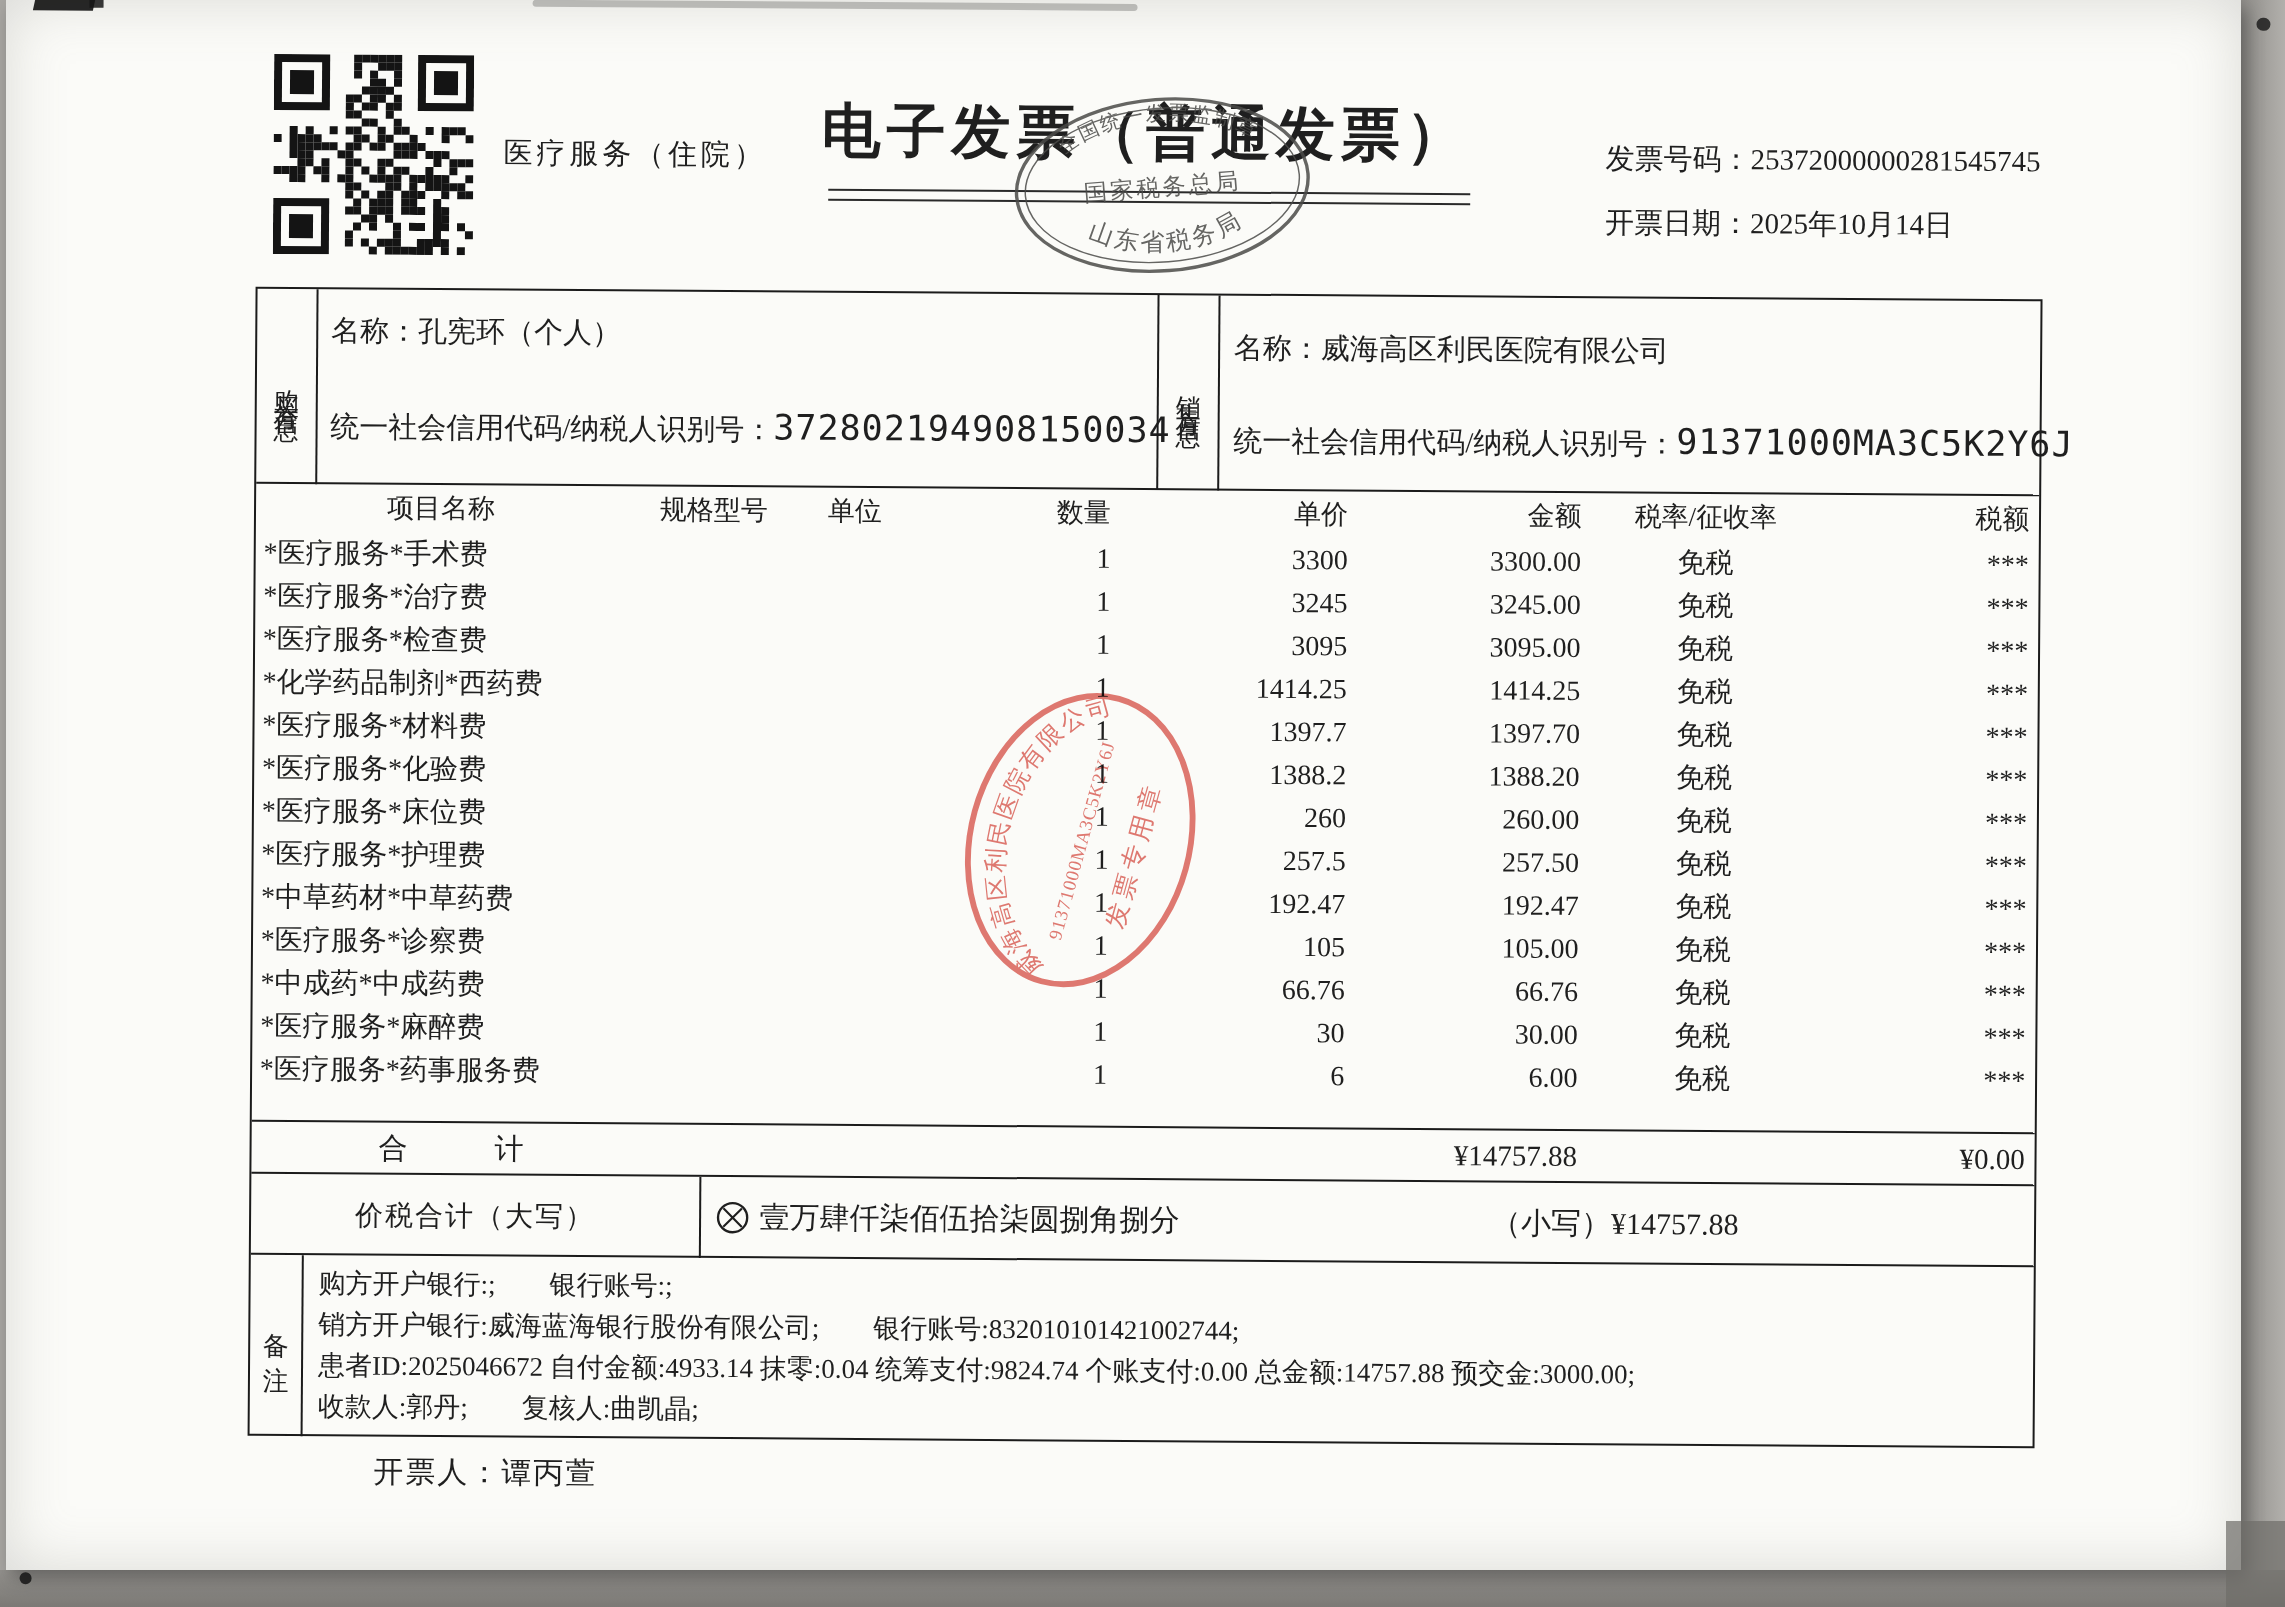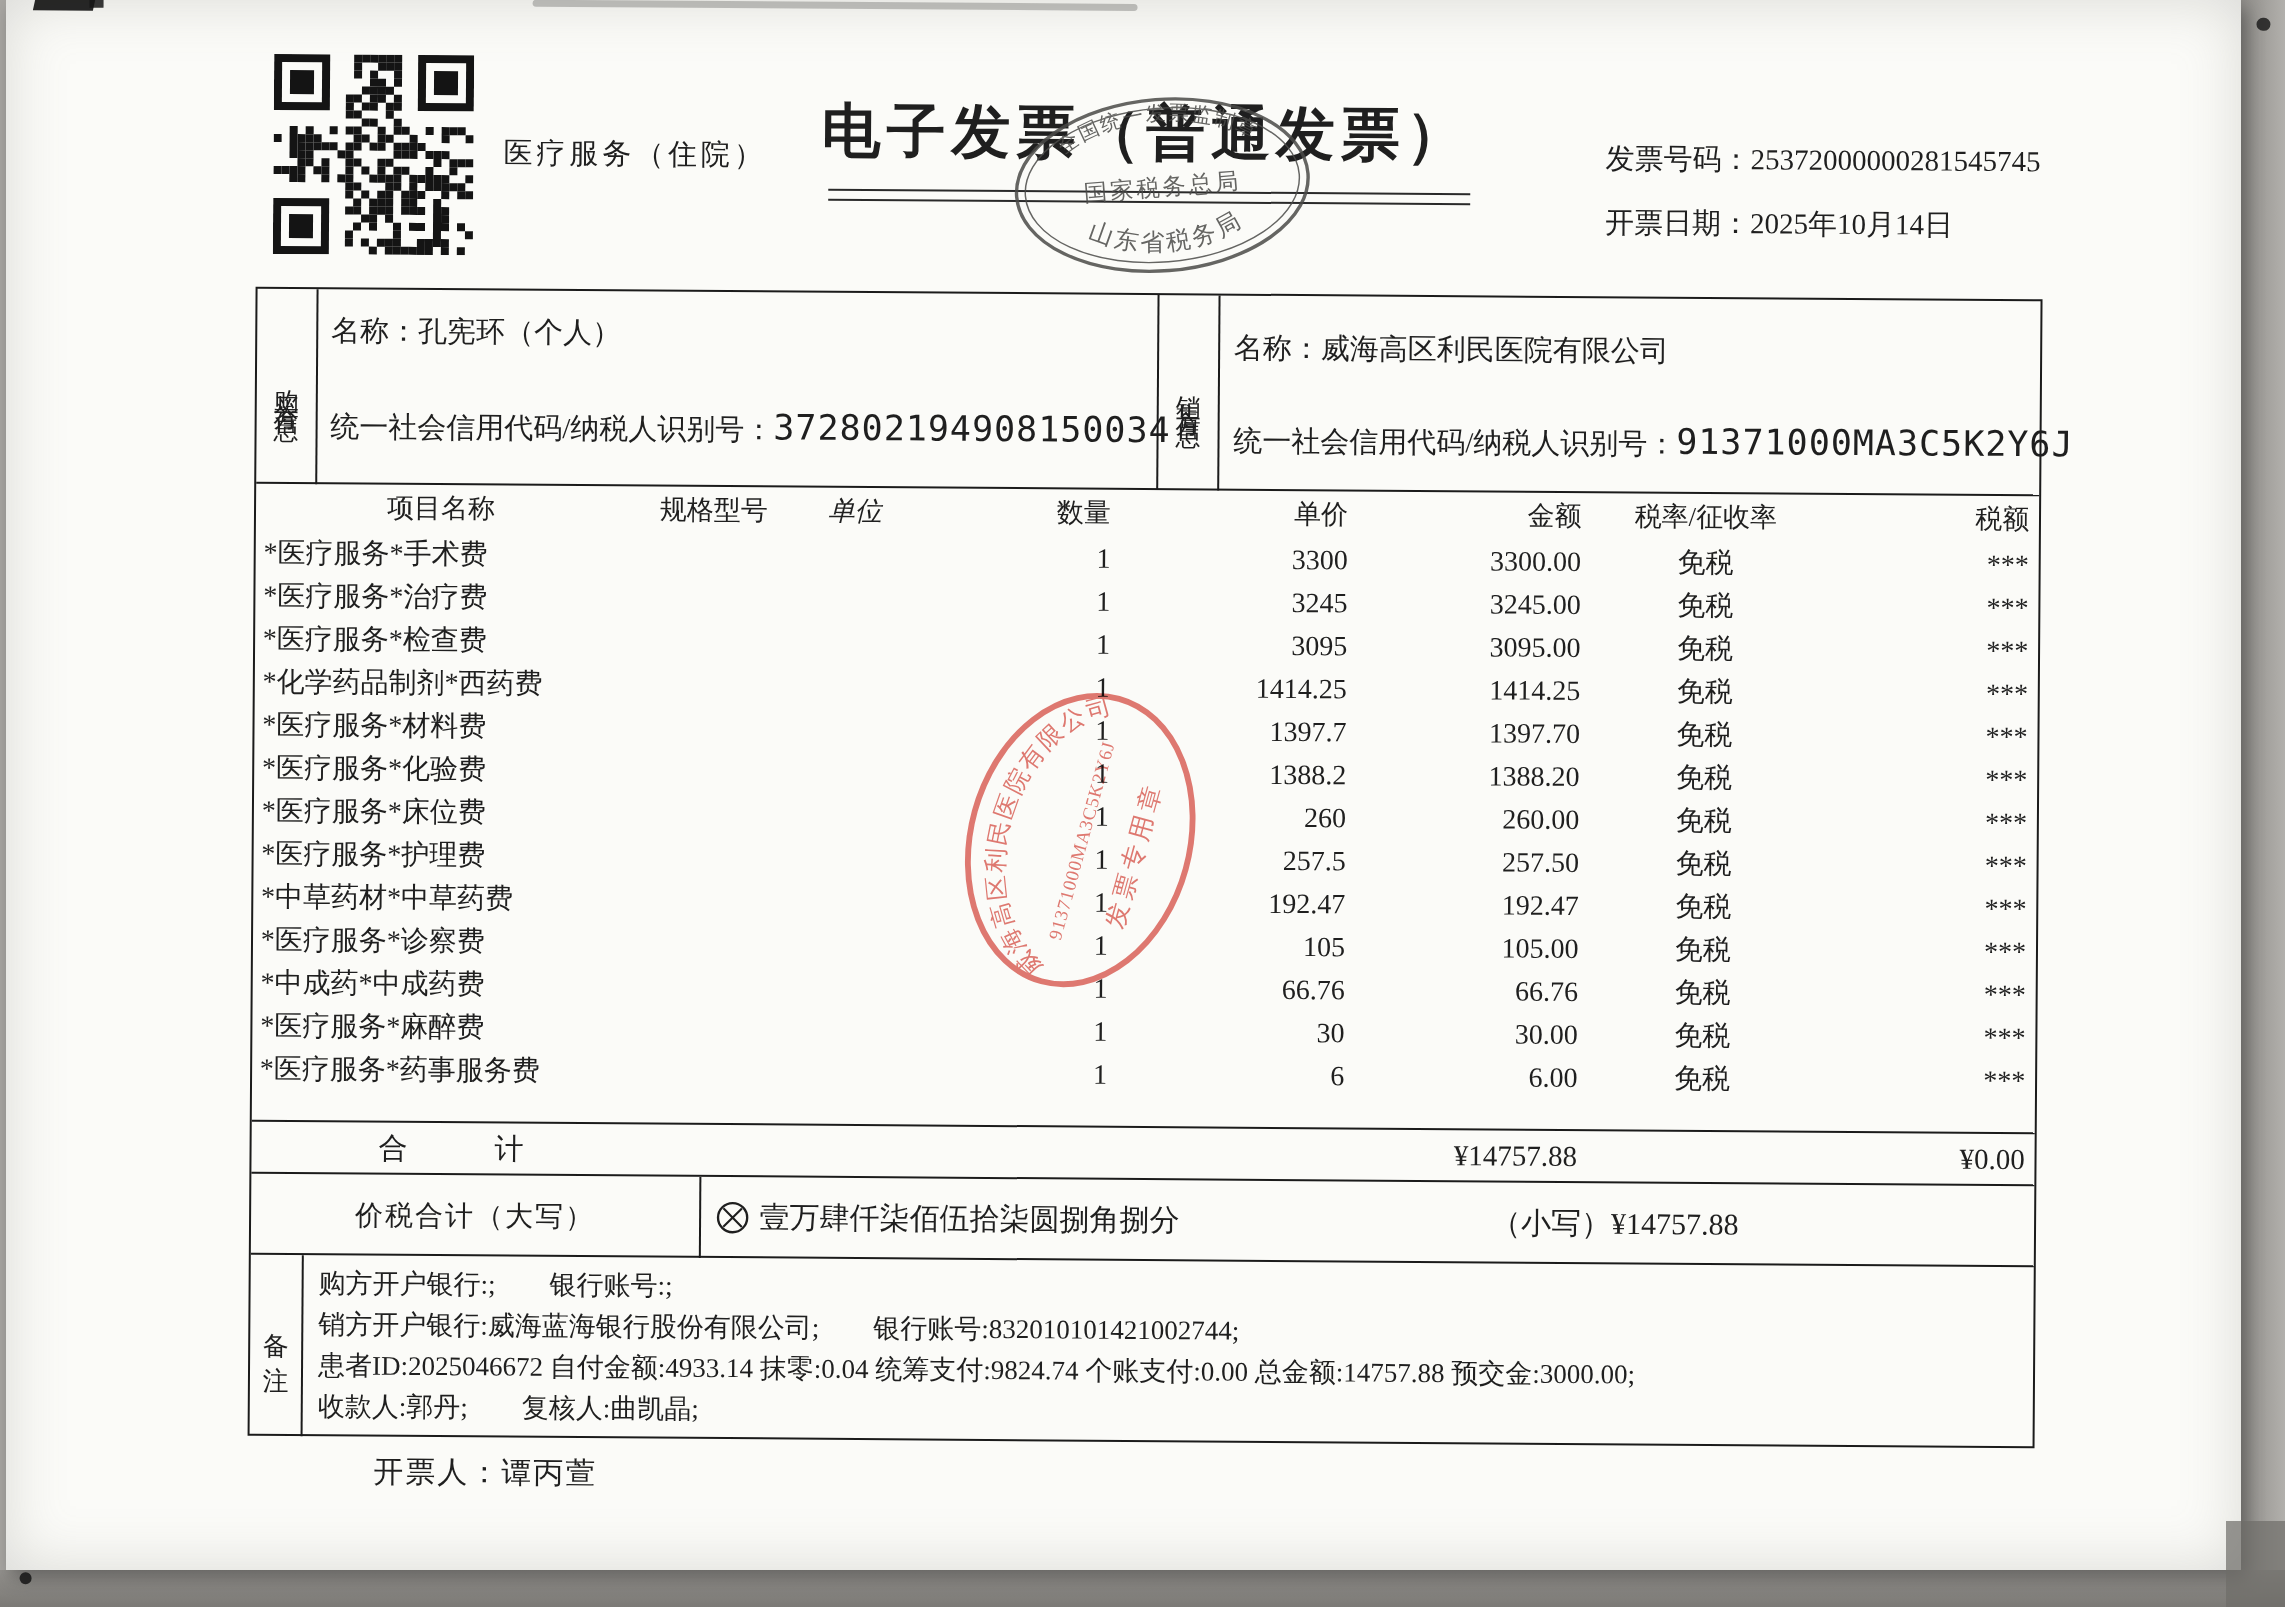--- a/index.html
+++ b/index.html
@@ -30,21 +30,21 @@
   .party-strip{position:absolute;top:0;height:195px;}
   .party-content{position:absolute;top:0;height:195px;font-size:29px;}
   .pline{position:absolute;white-space:nowrap;}
   .code-val{font-family:"DejaVu Sans Mono","Liberation Mono",monospace;font-size:35px;letter-spacing:1px;}
 
   .thead{position:absolute;top:200px;left:0;width:100%;display:flex;font-size:27px;}
   .trow{display:flex;height:43px;font-size:28px;line-height:43px;}
   .rows-host{position:absolute;top:242px;left:0;width:100%;}
   .c-name{width:371px;padding-left:7.8px;box-sizing:border-box;text-align:left;white-space:nowrap;}
   .c-spec{width:176px;text-align:center;}
-  .c-unit{width:107px;text-align:center;font-style:italic;}
+  .c-unit{width:107px;text-align:center;}
   .c-qty{width:215px;text-align:right;padding-right:11.7px;box-sizing:border-box;}
   .c-price{width:234px;text-align:right;padding-right:7.8px;box-sizing:border-box;}
   .c-amt{width:234px;text-align:right;padding-right:7.8px;box-sizing:border-box;}
   .c-rate{width:234px;text-align:center;}
   .c-tax{width:217px;text-align:right;padding-right:9.8px;box-sizing:border-box;}
   .thead .c-name{text-align:center;padding-left:0;}
   .thead .c-spec{text-align:center;}
 
   .total-row{position:absolute;top:831px;height:52px;border-top:2px solid #1b1b1b;display:flex;
     font-size:29px;line-height:50px;}

